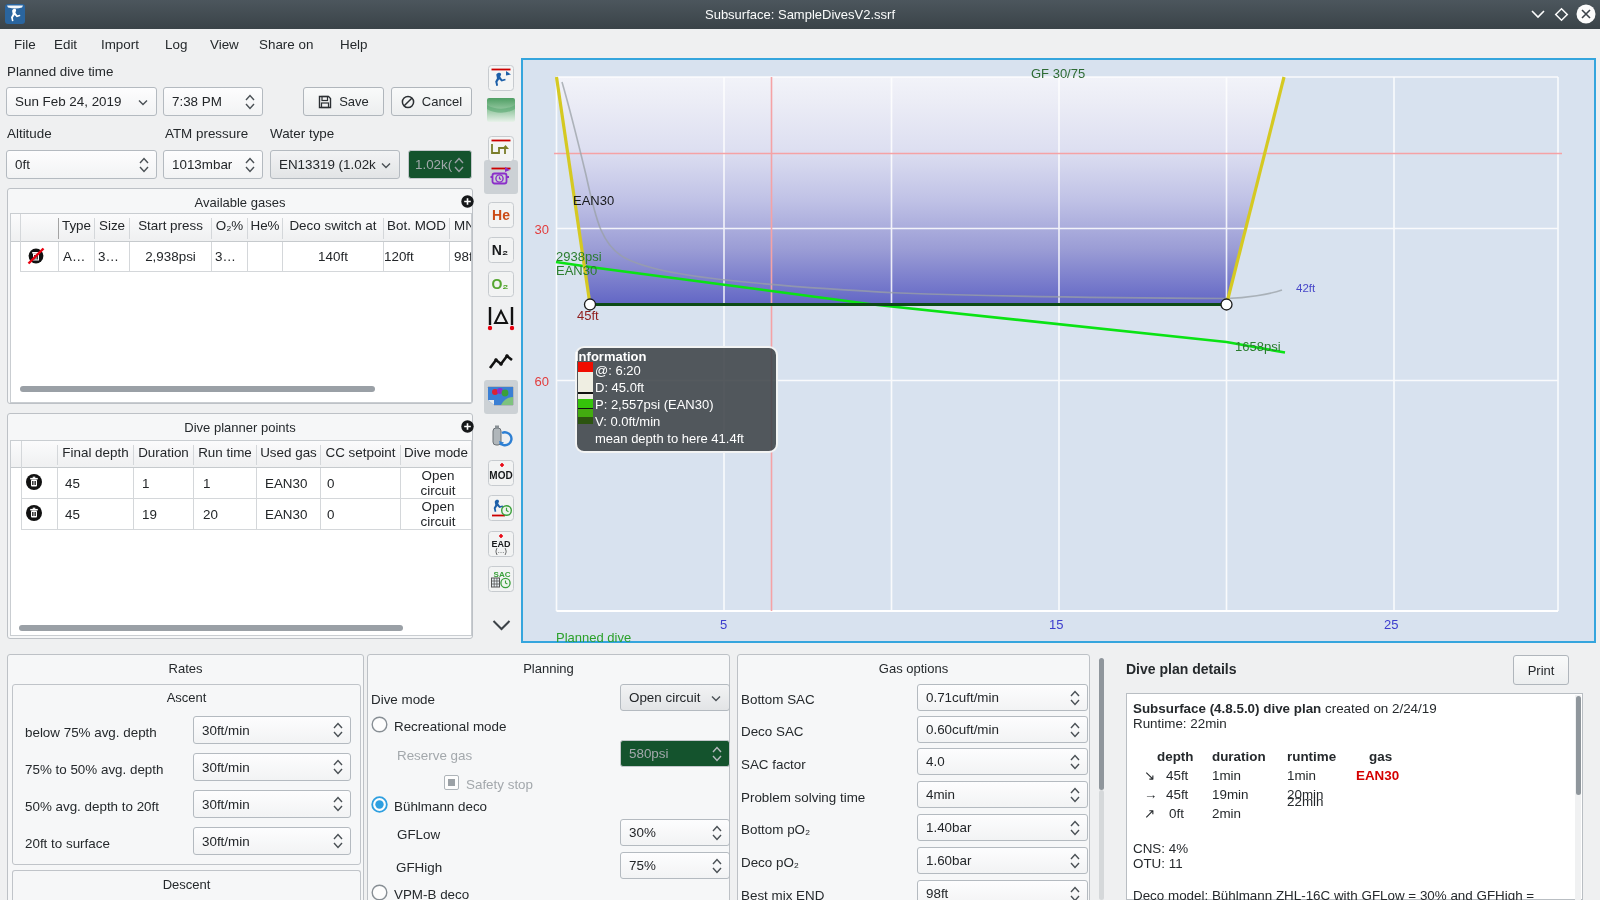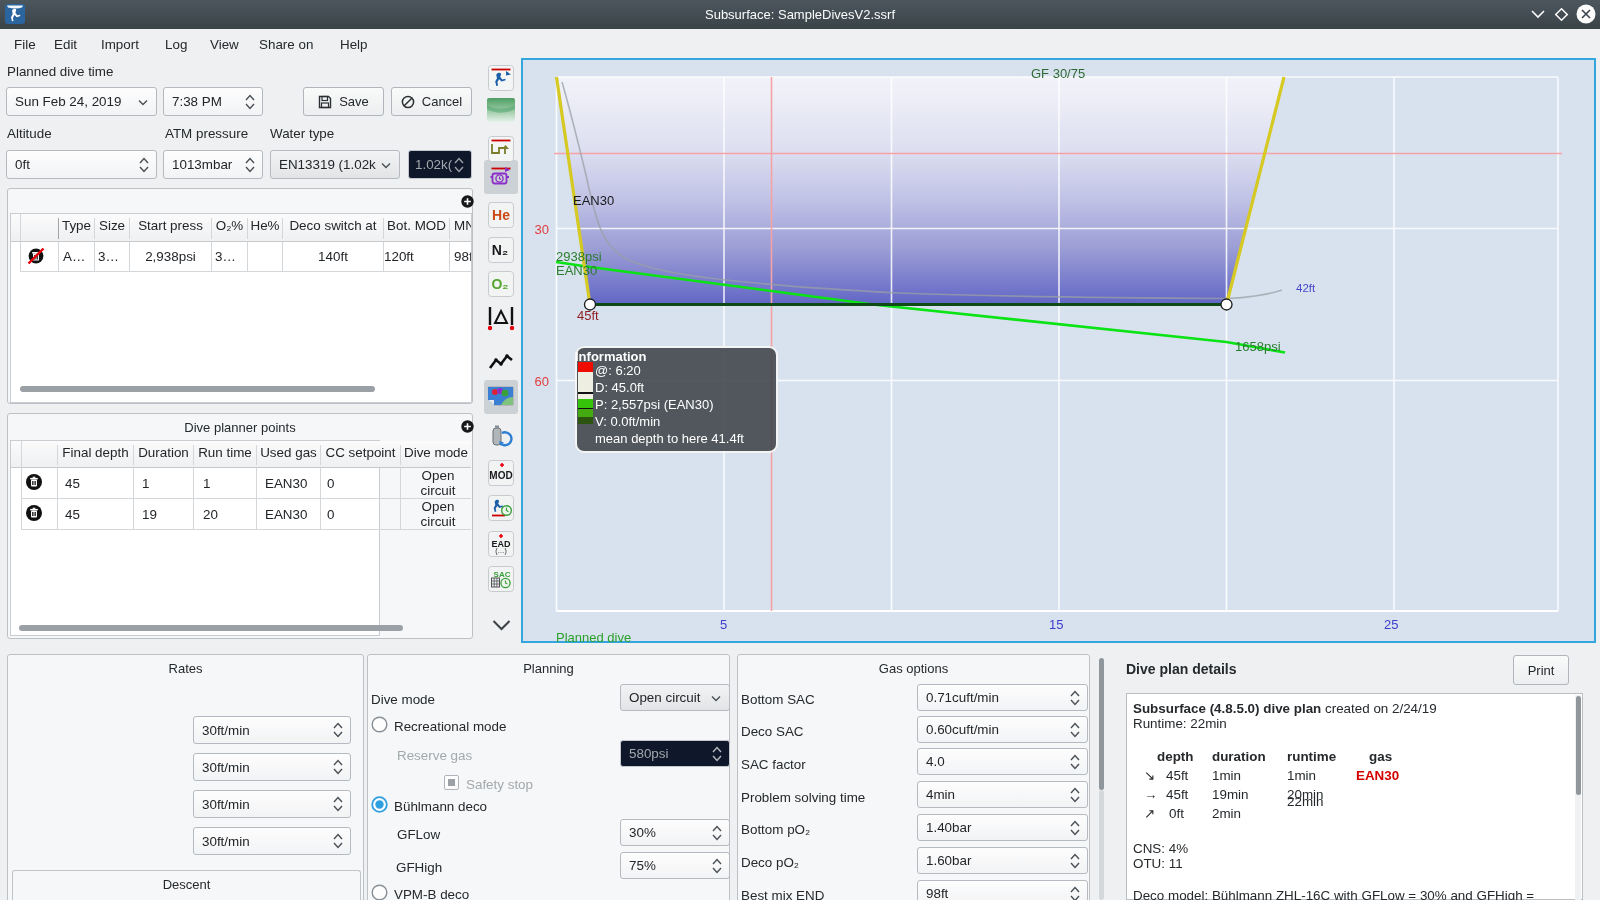--- a/index.html
+++ b/index.html
@@ -1,20 +1,20 @@
 <!DOCTYPE html>
 <html><head><meta charset="utf-8">
 <style>
 *{margin:0;padding:0;box-sizing:border-box}
 html,body{width:1600px;height:900px;overflow:hidden}
 body{font-family:"Liberation Sans",sans-serif;background:#eff0f1;position:relative;font-size:13.4px;color:#232629}
 .abs{position:absolute}
 .lbl{position:absolute;white-space:nowrap;color:#25292c}
 .inp{position:absolute;height:29px;border:1px solid #b4bac0;border-radius:3px;background:linear-gradient(#fdfdfe,#f2f3f4);line-height:27px;padding-left:8px;white-space:nowrap;overflow:hidden;color:#232629}
-.inp.dis{color:#a3a8ac;background:#0f172a;border-color:#c3c7cb}
+.inp.dis{color:#a3a8ac;background:#14532d;border-color:#c3c7cb}
 .combo{background:linear-gradient(#f2f3f4,#e2e4e6)}
 .btn{position:absolute;border:1px solid #b0b6bc;border-radius:3px;background:linear-gradient(#f9fafa,#eceeef);display:flex;align-items:center;justify-content:center;gap:7px;font-size:13px;color:#25292c}
 .panel{position:absolute;border:1px solid #bdc1c6;border-radius:3px;background:#f6f7f8}
 .ptitle{position:absolute;width:100%;text-align:center;font-size:13px;color:#25292c}
 .grp{position:absolute;border:1px solid #c0c4c9;border-radius:3px}
 .spn{position:absolute;right:7px;top:50%;margin-top:-8px;width:10px;height:16px}
 .cmb{position:absolute;right:8px;top:50%;margin-top:-3px;width:10px;height:7px}
 .cell{position:absolute;overflow:hidden;white-space:nowrap}
 svg{display:block}
 .tt{position:absolute;font-size:13px;color:#fff;white-space:nowrap}
@@ -77,20 +77,21 @@
     </svg></div>
 <div class="inp combo" style="left:270px;top:150px;width:130px">EN13319 (1.02k<svg class="cmb" viewBox="0 0 10 7">
       <polyline points="1,1.5 5,5.5 9,1.5" fill="none" stroke="#4a5055" stroke-width="1.4"></polyline>
     </svg></div>
 <div class="inp dis" style="left:408px;top:150px;width:64px;padding-left:6px">1.02k(<svg class="spn" viewBox="0 0 10 16">
       <polyline points="1,6 5,1.5 9,6" fill="none" stroke="#9aa0a5" stroke-width="1.4"></polyline>
       <polyline points="1,10 5,14.5 9,10" fill="none" stroke="#9aa0a5" stroke-width="1.4"></polyline>
     </svg></div>
 
 <div class="panel" style="left:7px;top:188px;width:466px;height:216px">
+  <div class="ptitle" style="top:6px">Available gases</div>
   <svg class="abs" style="left:453px;top:6px" width="13" height="13" viewBox="0 0 13 13">
       <circle cx="6.5" cy="6.5" r="6.2" fill="#16181a"></circle>
       <path d="M6.5 3.2 V9.8 M3.2 6.5 H9.8" stroke="#fff" stroke-width="1.6"></path>
     </svg>
   <div class="abs" style="left:2px;top:24px;width:462px;height:190px;border:1px solid #c9cdd1;background:#fff">
 
     <div class="abs" style="left:0;top:0;width:460px;height:28px;background:linear-gradient(#fbfbfc,#eff0f1);border-bottom:1px solid #c6cacd"></div>
     <div class="cell" style="left:9px;top:0;width:38px;height:28px;border-left:1px solid #d4d7da"></div>
     <div class="cell" style="left:47px;top:4px;width:36px;height:21px;border-left:1px solid #a3a3a3;text-align:center">Type</div>
     <div class="cell" style="left:83px;top:4px;width:35px;height:21px;border-left:1px solid #d4d7da;text-align:center">Size</div>
@@ -121,21 +122,21 @@
     <div class="abs" style="left:9px;top:172px;width:355px;height:6px;background:#9aa0a6;border-radius:3px"></div>
   </div>
 </div>
 
 <div class="panel" style="left:7px;top:413px;width:466px;height:226px">
   <div class="ptitle" style="top:6px">Dive planner points</div>
   <svg class="abs" style="left:453px;top:6px" width="13" height="13" viewBox="0 0 13 13">
       <circle cx="6.5" cy="6.5" r="6.2" fill="#16181a"></circle>
       <path d="M6.5 3.2 V9.8 M3.2 6.5 H9.8" stroke="#fff" stroke-width="1.6"></path>
     </svg>
-  <div class="abs" style="left:2px;top:26px;width:370px;height:196px;border:1px solid #c9cdd1;background:#fff">
+  <div class="abs" style="left:2px;top:26px;width:462px;height:196px;border:1px solid #c9cdd1;background:#fff">
     <div class="abs" style="left:0;top:0;width:460px;height:27px;background:linear-gradient(#fbfbfc,#eff0f1);border-bottom:1px solid #c6cacd"></div>
     <div class="cell" style="left:10px;top:0;width:36px;height:27px;border-left:1px solid #d4d7da"></div>
     <div class="cell" style="left:46px;top:4px;width:76px;height:20px;border-left:1px solid #d4d7da;text-align:center">Final depth</div>
     <div class="cell" style="left:122px;top:4px;width:60px;height:20px;border-left:1px solid #d4d7da;text-align:center">Duration</div>
     <div class="cell" style="left:182px;top:4px;width:63px;height:20px;border-left:1px solid #d4d7da;text-align:center">Run time</div>
     <div class="cell" style="left:245px;top:4px;width:64px;height:20px;border-left:1px solid #d4d7da;text-align:center">Used gas</div>
     <div class="cell" style="left:309px;top:4px;width:80px;height:20px;border-left:1px solid #d4d7da;text-align:center">CC setpoint</div>
     <div class="cell" style="left:389px;top:4px;width:71px;height:20px;border-left:1px solid #d4d7da;text-align:center">Dive mode</div>
 
     <div class="abs" style="left:10px;top:27px;width:450px;height:31px;border-bottom:1px solid #d4d7da"></div>
@@ -337,20 +338,27 @@
 <div class="abs" style="left:55px;top:357px;width:15px;height:7px;background:#2c5410"></div>
 <div class="tt" style="left:72px;top:303px">@: 6:20</div>
 <div class="tt" style="left:72px;top:320px">D: 45.0ft</div>
 <div class="tt" style="left:72px;top:337px">P: 2,557psi (EAN30)</div>
 <div class="tt" style="left:72px;top:354px">V: 0.0ft/min</div>
 <div class="tt" style="left:72px;top:371px">mean depth to here 41.4ft</div>
 </div>
 
 <div class="panel" style="left:7px;top:654px;width:357px;height:250px">
   <div class="ptitle" style="top:6px">Rates</div>
+  <div class="grp" style="left:4px;top:29px;width:349px;height:181px">
+    <div class="ptitle" style="top:5px">Ascent</div>
+    <div class="lbl" style="left:12px;top:40px">below 75% avg. depth</div>
+    <div class="lbl" style="left:12px;top:77px">75% to 50% avg. depth</div>
+    <div class="lbl" style="left:12px;top:114px">50% avg. depth to 20ft</div>
+    <div class="lbl" style="left:12px;top:151px">20ft to surface</div>
+  </div>
   <div class="grp" style="left:4px;top:215px;width:349px;height:40px;border-bottom:none">
     <div class="ptitle" style="top:6px">Descent</div>
   </div>
 </div>
 <div class="inp" style="left:193px;top:716px;width:158px;height:28px">30ft/min<svg class="spn" viewBox="0 0 10 16">
       <polyline points="1,6 5,1.5 9,6" fill="none" stroke="#4a5055" stroke-width="1.4"></polyline>
       <polyline points="1,10 5,14.5 9,10" fill="none" stroke="#4a5055" stroke-width="1.4"></polyline>
     </svg></div>
 <div class="inp" style="left:193px;top:753px;width:158px;height:28px">30ft/min<svg class="spn" viewBox="0 0 10 16">
       <polyline points="1,6 5,1.5 9,6" fill="none" stroke="#4a5055" stroke-width="1.4"></polyline>

